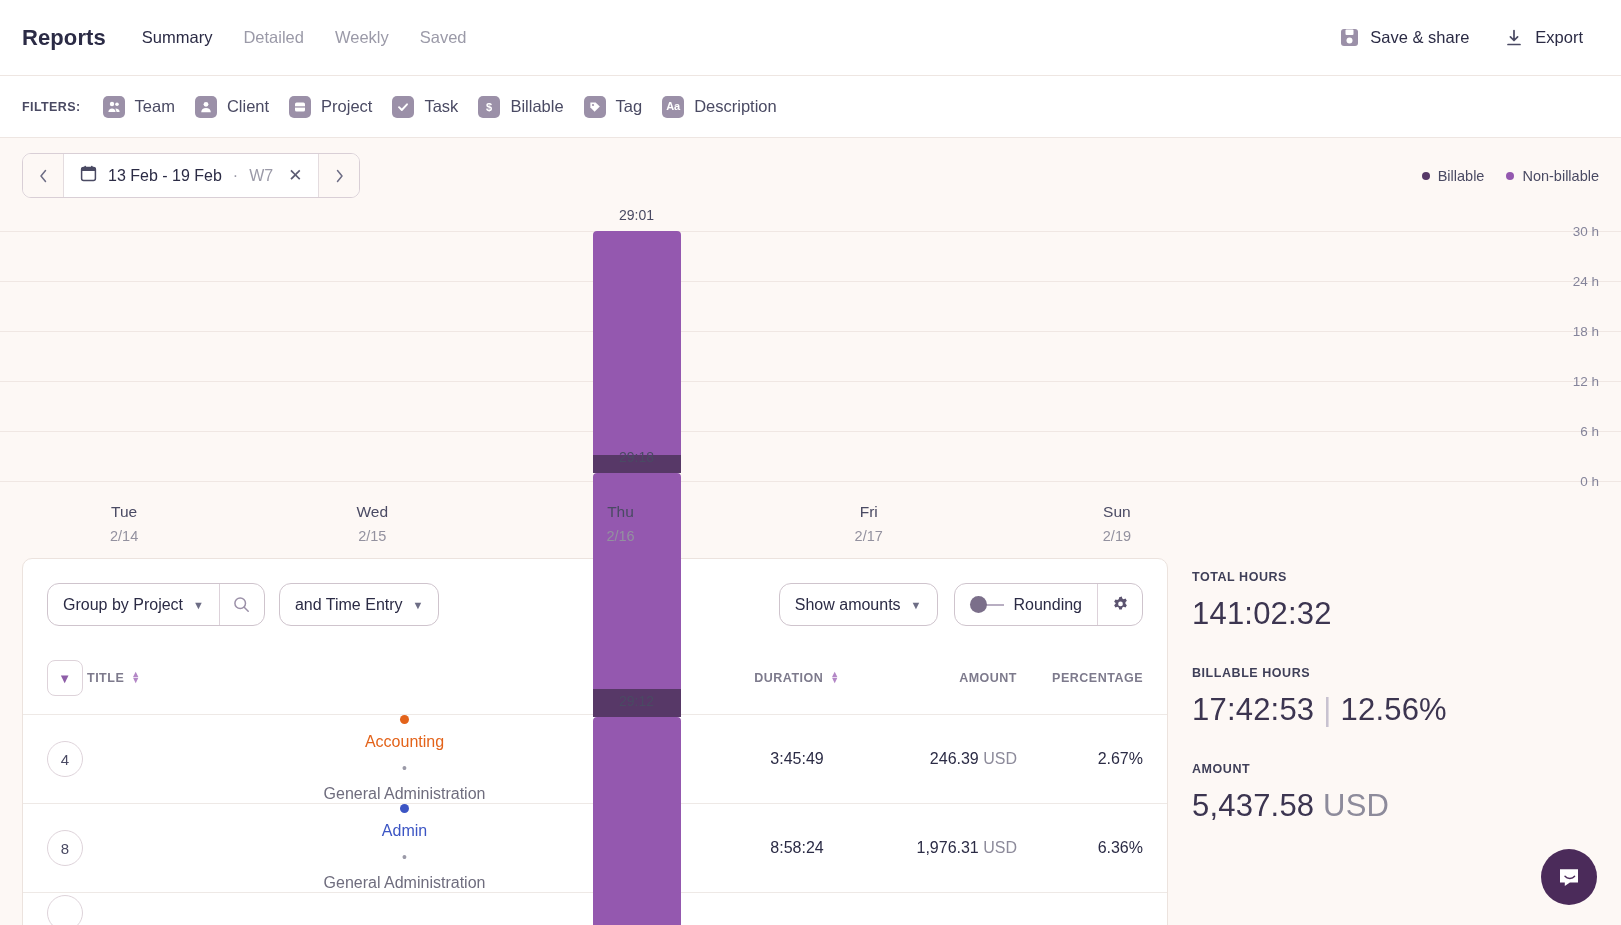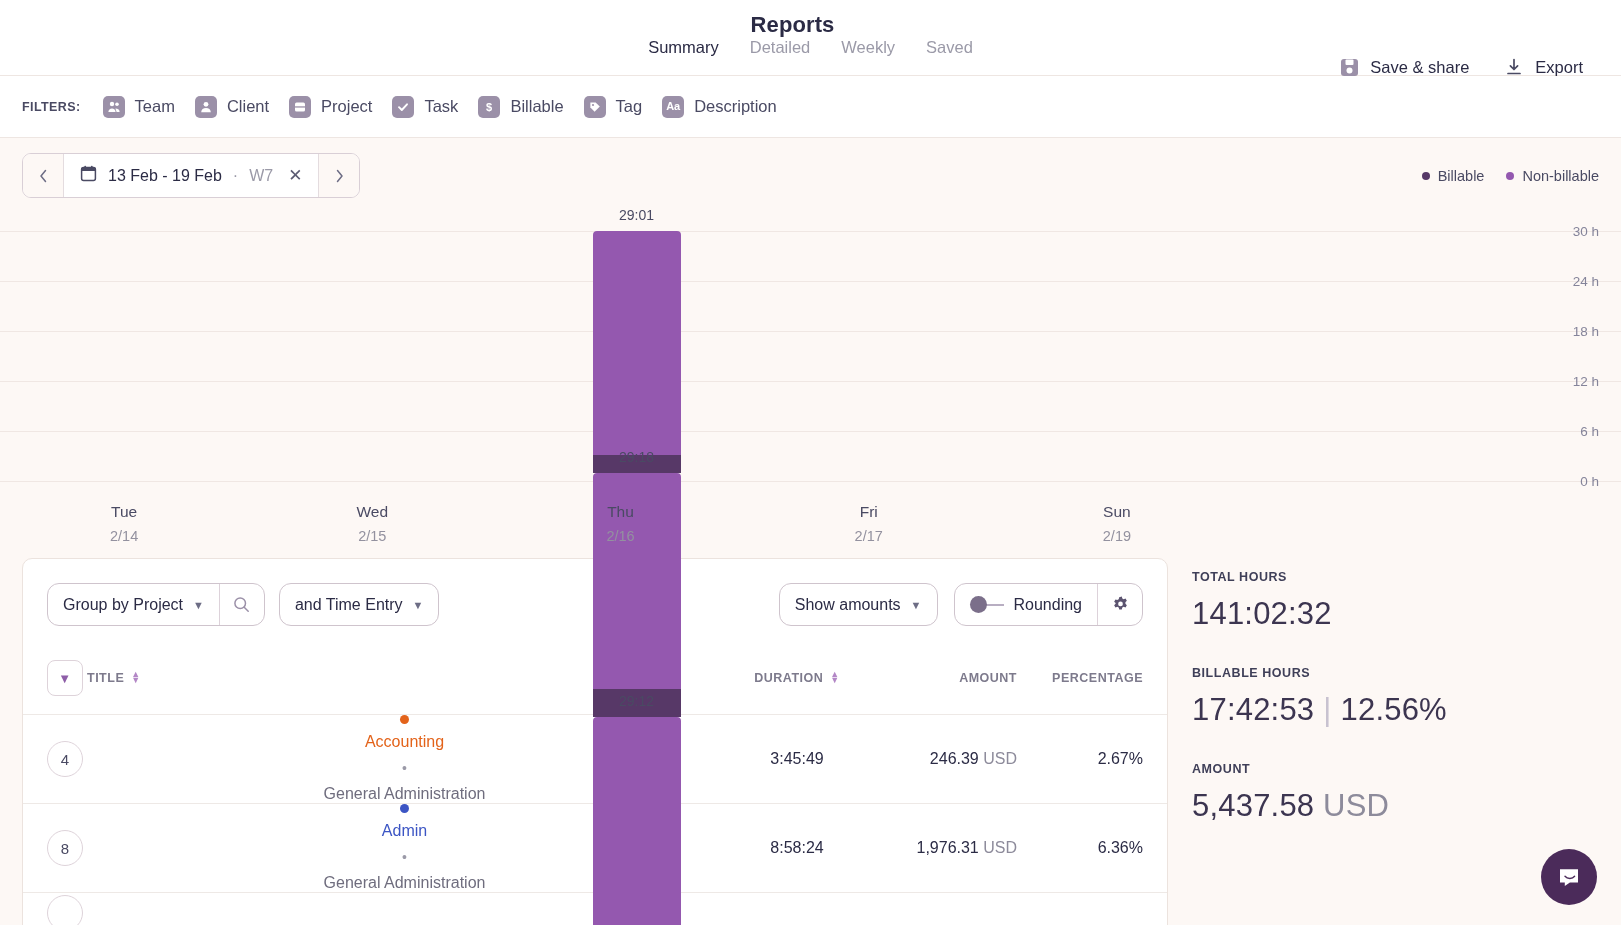--- a/index.html
+++ b/index.html
@@ -12,21 +12,20 @@
   }
 
   
   .topbar {
     height: 76px;
     background: #ffffff;
     display: flex;
     align-items: center;
     padding: 12px 22px;
     border-bottom: 1px solid #eee6e2;
-    flex-direction: column;
   }
   .page-title {
     font-size: 22px;
     font-weight: bold;
     color: #2b2b45;
     margin-right: 36px;
     letter-spacing: .1px;
   }
   .nav-tabs { display: flex; align-items: center; gap: 31px; }
   .nav-tab {
@@ -38,21 +37,21 @@
   .nav-tab.active { color: #2b2b45; }
   .topbar-right {
     margin-left: auto;
     display: flex;
     align-items: center;
     gap: 35px;
     padding-right: 16px;
   }
   .tb-action {
     display: flex;
-    align-items: flex-end;
+    align-items: center;
     gap: 11px;
     font-size: 16.5px;
     color: #2b2b45;
     cursor: pointer;
   }
   .tb-action svg { display: block; }
 
   
   .filterbar {
     height: 62px;

